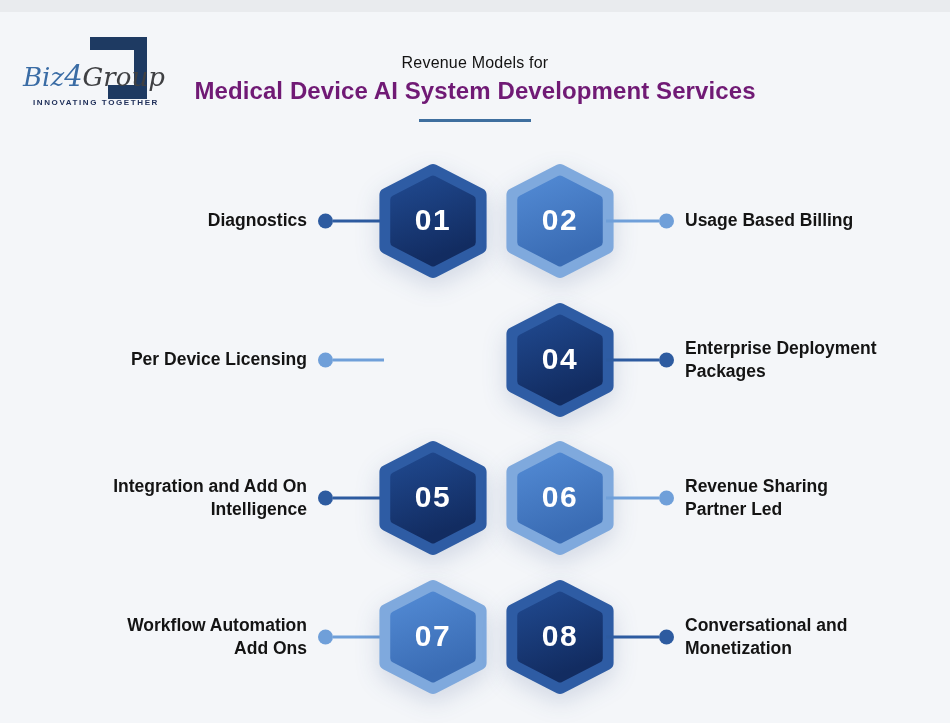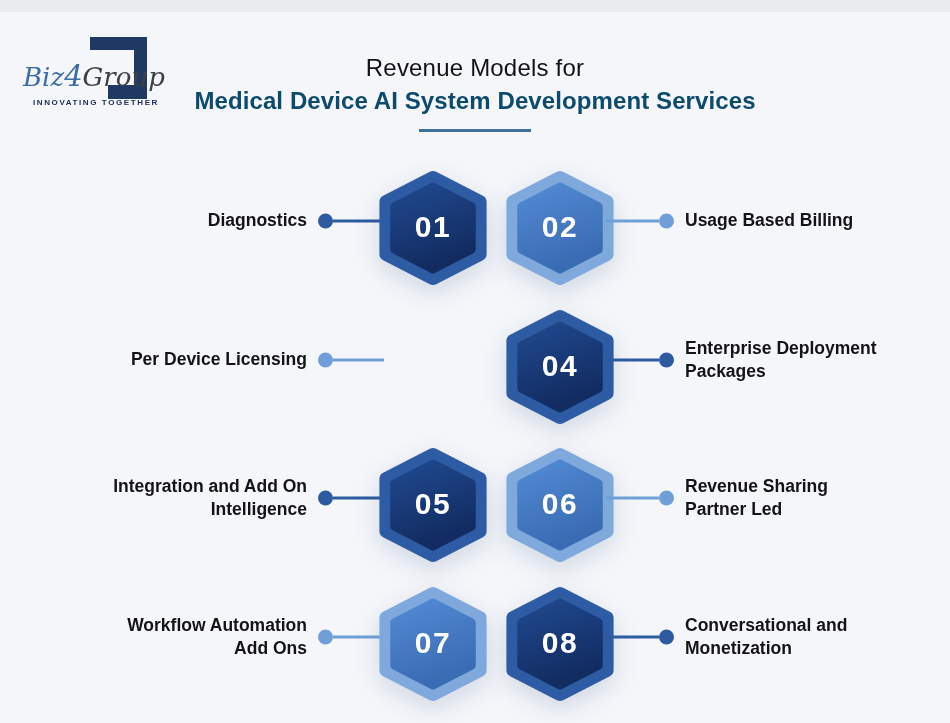--- a/index.html
+++ b/index.html
@@ -20,43 +20,43 @@
   .logo-text .biz,.logo-text .num4{color:#3a6ca5;}
   .logo-text .num4{font-size:29px;}
   .logo-text .group{color:#3f4043;}
   .tagline{
     position:absolute;left:18px;top:76px;
     font-size:8px;font-weight:700;letter-spacing:1.6px;color:#20305a;
   }
 
   
   .title{position:absolute;top:42px;left:0;right:0;text-align:center;}
-  .t1{font-size:24px;font-weight:500;color:#131313;letter-spacing:.2px;}
-  .t2{font-size:24px;font-weight:700;color:#0c4a6e;margin-top:5px;letter-spacing:.1px;}
+  .t1{font-size:16px;font-weight:500;color:#131313;letter-spacing:.2px;}
+  .t2{font-size:24px;font-weight:700;color:#701a75;margin-top:5px;letter-spacing:.1px;}
   .underline{width:112px;height:3px;background:#3e6f9f;margin:14px auto 0;}
 
   
   .row{position:absolute;left:0;width:100%;height:118px;}
   .label{
     position:absolute;top:59px;transform:translateY(-50%);
     font-size:17.5px;font-weight:600;color:#141414;line-height:1.32;white-space:nowrap;
   }
   .label.left{right:643px;text-align:right;}
   .label.right{left:685px;text-align:left;}
 
   .conn{position:absolute;top:59px;transform:translateY(-50%);display:flex;align-items:center;}
   .conn.left{left:318px;width:66px;}
   .conn.right{left:606px;width:68px;}
   .dot{width:15px;height:15px;border-radius:50%;flex:0 0 auto;}
   .cline{height:3px;flex:1 1 auto;}
   .conn.dark .dot,.conn.dark .cline{background:#2d5ba0;}
   .conn.light .dot,.conn.light .cline{background:#6f9fd9;}
 
   .hexcell{
-    position:absolute;top:7px;width:110px;height:118px;
+    position:absolute;top:0;width:110px;height:118px;
     filter:drop-shadow(0 8px 12px rgba(26,58,118,.16));
   }
   .hexcell svg{display:block;width:100%;height:100%;}
   .hex-outer{stroke-width:14;stroke-linejoin:round;}
   .hex-inner{stroke-width:9;stroke-linejoin:round;}
   .hexcell.dark .hex-outer{fill:#2e5ca4;stroke:#2e5ca4;}
   .hexcell.dark .hex-inner{fill:url(#gradDark);stroke:url(#gradDark);}
   .hexcell.light .hex-outer{fill:#7fa9dd;stroke:#7fa9dd;}
   .hexcell.light .hex-inner{fill:url(#gradLight);stroke:url(#gradLight);}
   .num{

